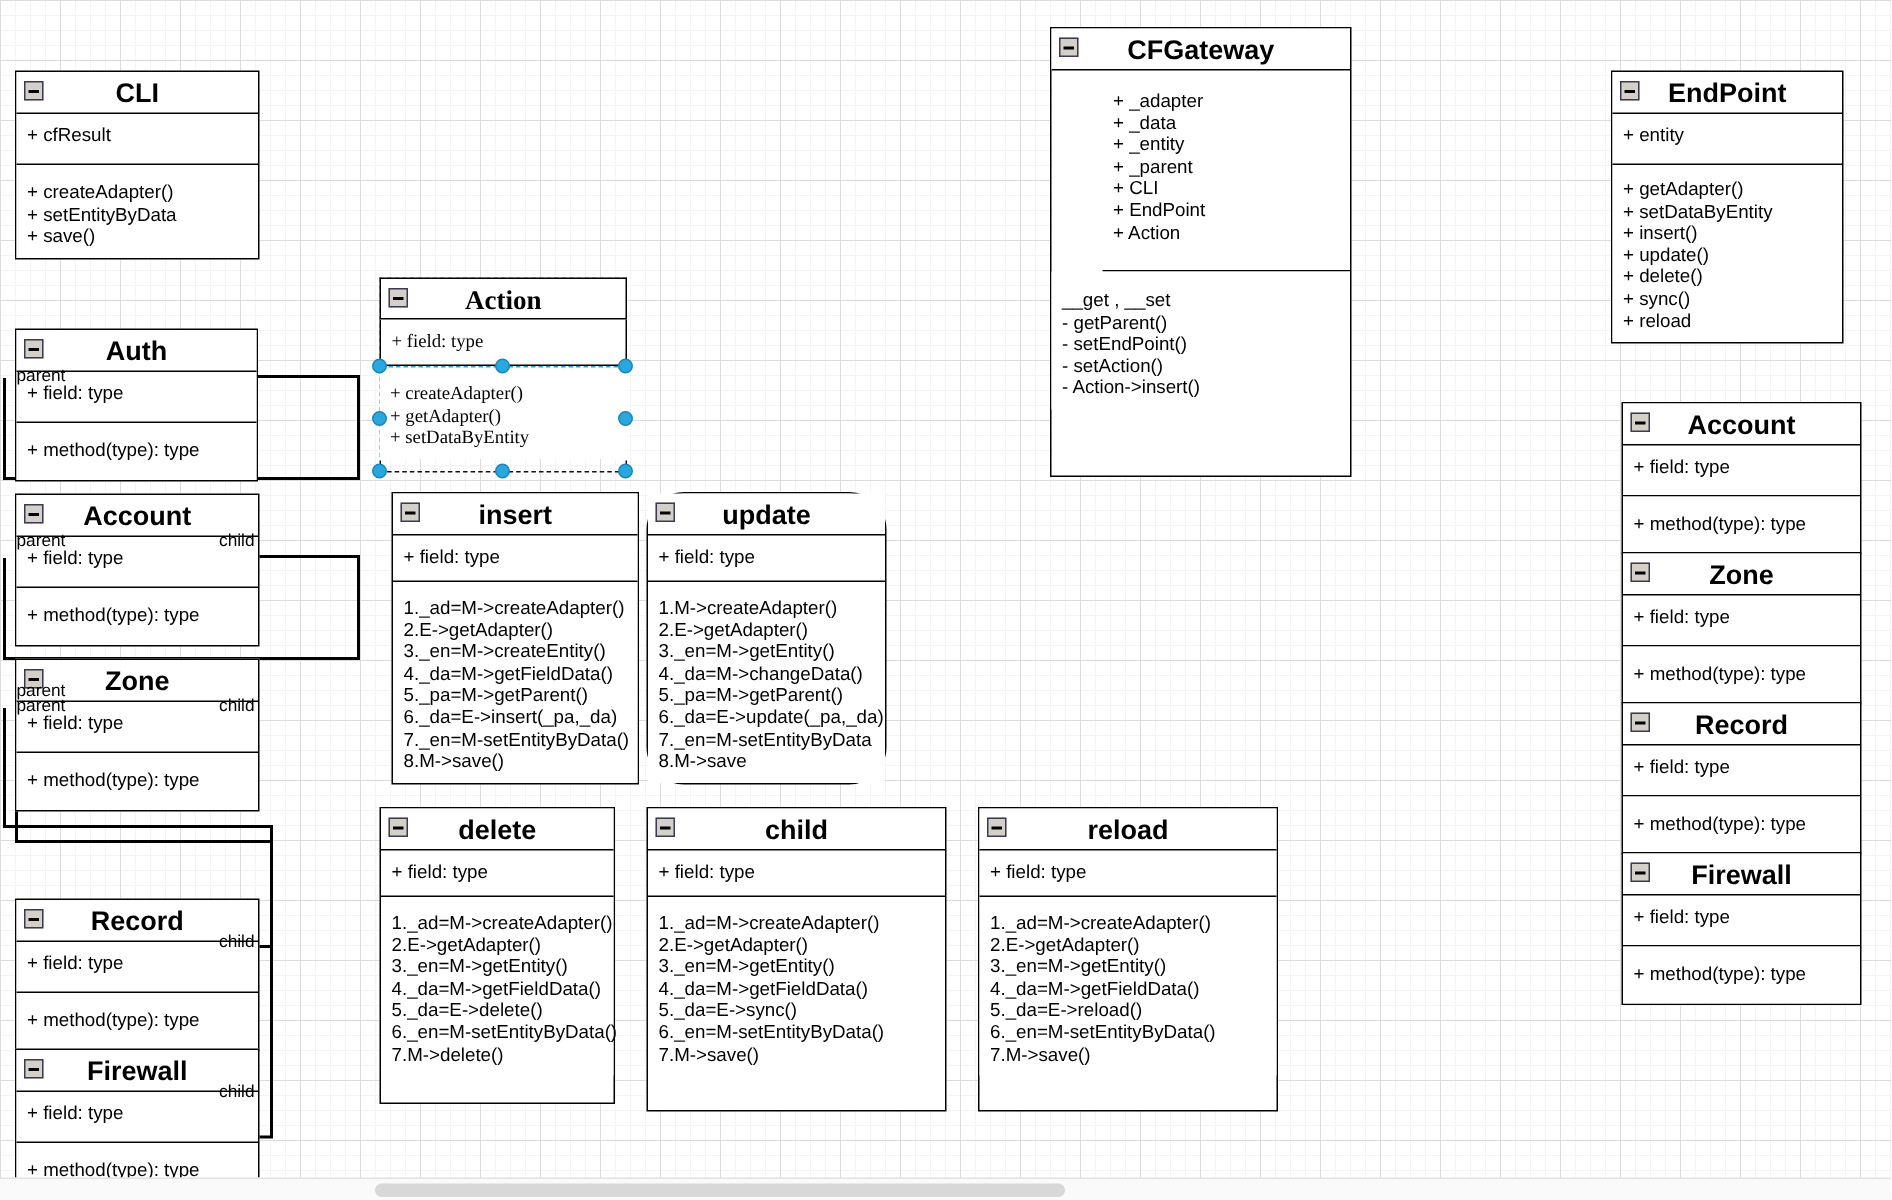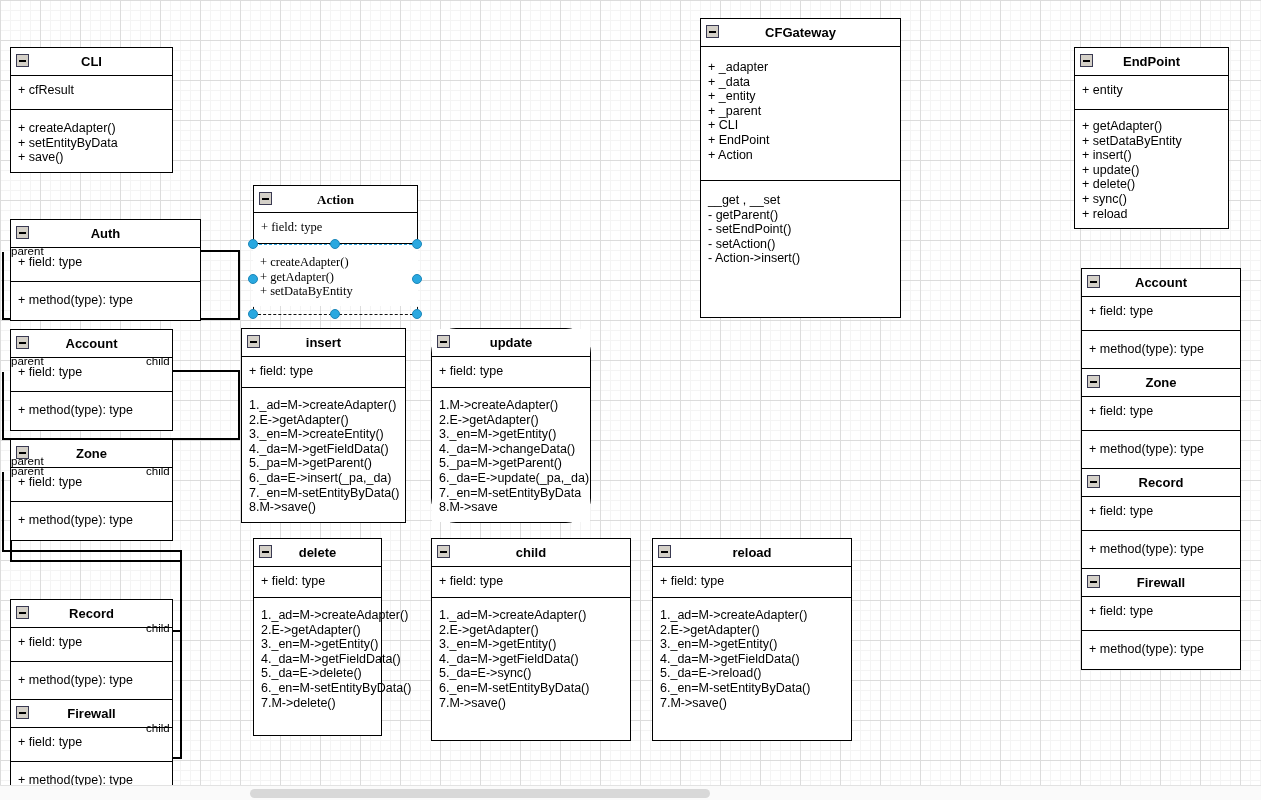--- a/index.html
+++ b/index.html
@@ -33,21 +33,21 @@
     font-size: 12.5px;
     color: #000000;
   }
   .uml .hdr {
     position: relative;
     box-sizing: border-box;
     height: 28px;
     line-height: 28px;
     text-align: center;
     font-weight: bold;
-    font-size: 13px;
+    font-size: 18px;
     border-bottom: 1.6px solid #000000;
     background: #ffffff;
     white-space: nowrap;
     overflow: hidden;
   }
   .uml .collapse {
     position: absolute;
     left: 5px;
     top: 6px;
     width: 13px;
@@ -178,21 +178,21 @@
     <div class="compartment attr">
       <div>+ cfResult</div>
     </div>
     <div class="compartment meth">
       <div>+ createAdapter()</div>
       <div>+ setEntityByData</div>
       <div>+ save()</div>
     </div>
   </div>
 
-  <div class="uml attrs-fixed" style="left:10px; top:219px; width:191px;">
+  <div class="uml attrs-fixed" style="left:10px; top:219px; width:162px;">
     <div class="hdr">
       <span class="collapse"></span>
       <span>Auth</span>
     </div>
     <div class="compartment attr">
       <div>+ field: type</div>
     </div>
     <div class="compartment meth">
       <div>+ method(type): type</div>
     </div>
@@ -276,21 +276,21 @@
   <div class="sel-line-top" style="left:254px; top:244px; width:163px;"></div>
   <div class="handle" style="left:248px; top:239px;"></div>
   <div class="handle" style="left:330px; top:239px;"></div>
   <div class="handle" style="left:412px; top:239px;"></div>
   <div class="handle" style="left:248px; top:274px;"></div>
   <div class="handle" style="left:412px; top:274px;"></div>
   <div class="handle" style="left:248px; top:309px;"></div>
   <div class="handle" style="left:330px; top:309px;"></div>
   <div class="handle" style="left:412px; top:309px;"></div>
 
-  <div class="uml" style="left:241px; top:328px; width:165px;">
+  <div class="uml" style="left:261px; top:328px; width:165px;">
     <div class="hdr">
       <span class="collapse"></span>
       <span>insert</span>
     </div>
     <div class="compartment attr" style="min-height:31px;">
       <div>+ field: type</div>
     </div>
     <div class="compartment meth" style="padding-top:10px;">
       <div>1._ad=M-&gt;createAdapter()</div>
       <div>2.E-&gt;getAdapter()</div>
@@ -316,21 +316,21 @@
       <div>2.E-&gt;getAdapter()</div>
       <div>3._en=M-&gt;getEntity()</div>
       <div>4._da=M-&gt;changeData()</div>
       <div>5._pa=M-&gt;getParent()</div>
       <div>6._da=E-&gt;update(_pa,_da)</div>
       <div>7._en=M-setEntityByData</div>
       <div>8.M-&gt;save</div>
     </div>
   </div>
 
-  <div class="uml" style="left:253px; top:538px; width:129px; height:198px;">
+  <div class="uml" style="left:253px; top:538px; width:157px; height:198px;">
     <div class="hdr">
       <span class="collapse"></span>
       <span>delete</span>
     </div>
     <div class="compartment attr" style="min-height:31px;">
       <div>+ field: type</div>
     </div>
     <div class="compartment meth" style="padding-top:10px;">
       <div>1._ad=M-&gt;createAdapter()</div>
       <div>2.E-&gt;getAdapter()</div>
@@ -378,21 +378,21 @@
       <div>6._en=M-setEntityByData()</div>
       <div>7.M-&gt;save()</div>
     </div>
   </div>
 
   <div class="uml" style="left:700px; top:18px; width:201px; height:300px;">
     <div class="hdr">
       <span class="collapse"></span>
       <span>CFGateway</span>
     </div>
-    <div class="compartment attr" style="min-height:134px; padding-top:13px;">
+    <div class="compartment attr" style="min-height:134px; padding-top:13px;margin-left:34px;">
       <div>+ _adapter</div>
       <div>+ _data</div>
       <div>+ _entity</div>
       <div>+ _parent</div>
       <div>+ CLI</div>
       <div>+ EndPoint</div>
       <div>+ Action</div>
     </div>
     <div class="compartment meth" style="padding-top:12px;">
       <div>__get , __set</div>

